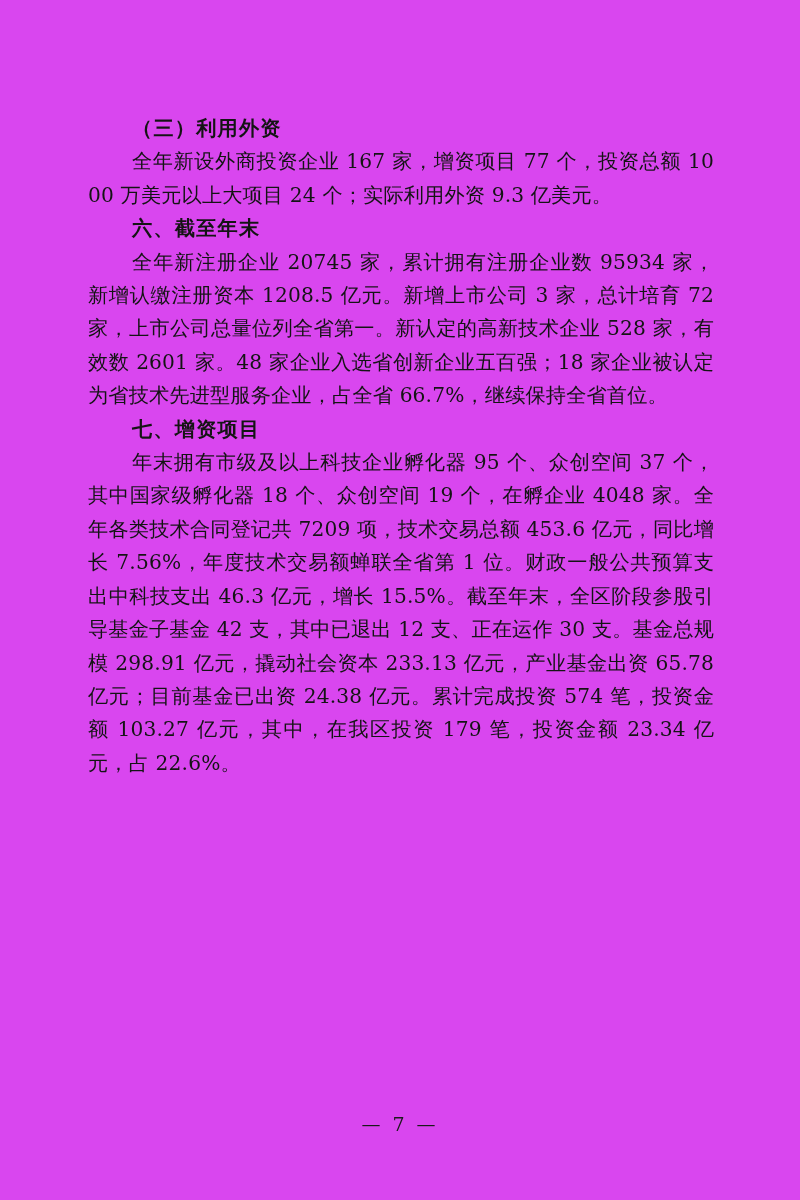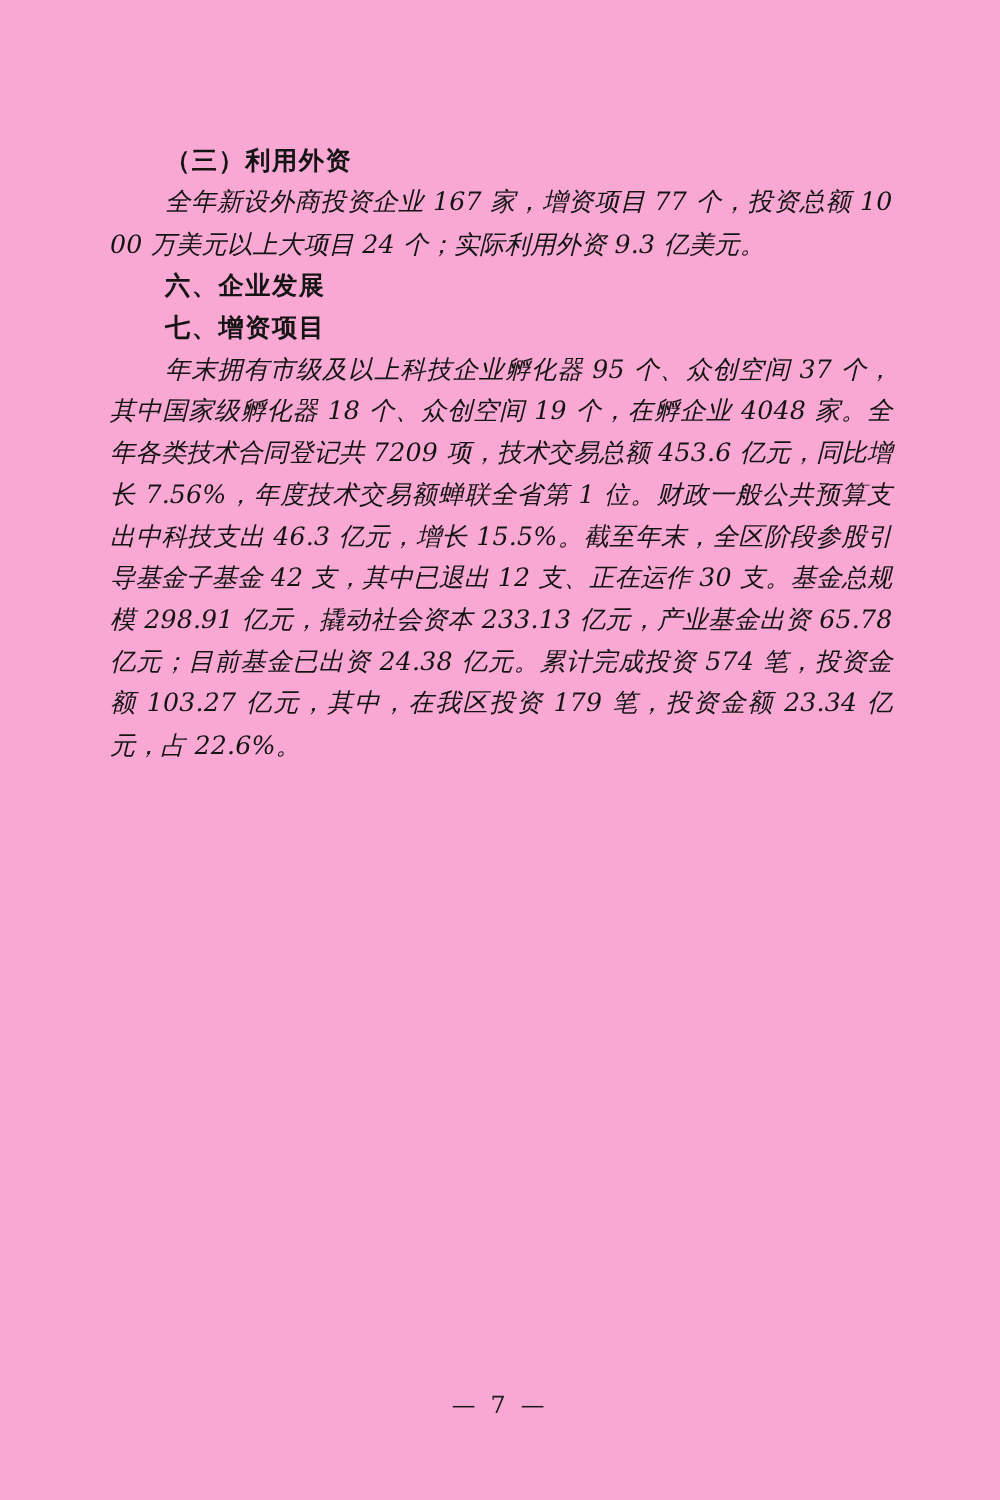--- a/index.html
+++ b/index.html
@@ -17,21 +17,21 @@
     color: #111111;
     -webkit-font-smoothing: antialiased;
   }
 
   .page {
     position: absolute;
     left: 0;
     top: 0;
     width: 800px;
     height: 1200px;
-    background: #f9a8d4;
+    background: #d946ef;
   }
 
   .content {
     position: absolute;
     left: 88px;
     top: 112px;
     width: 626px;
   }
 
   
@@ -49,21 +49,20 @@
   .heading {
     font-weight: bold;
     text-indent: 44px;
     text-align: left;
     letter-spacing: 1.2px;
     margin-bottom: 0px;
   }
 
   .para {
     text-indent: 44px;
-    font-style: italic;
   }
 
   .footer {
     position: absolute;
     left: 0;
     top: 1112px;
     width: 800px;
     text-align: center;
     font-size: 19px;
     line-height: 24px;
@@ -75,21 +74,22 @@
 </head>
 <body>
 
 <div class="page">
 
   <div class="content">
 
     <h2 class="heading">（三）利用外资</h2>
     <p class="para">全年新设外商投资企业 167 家，增资项目 77 个，投资总额 1000 万美元以上大项目 24 个；实际利用外资 9.3 亿美元。</p>
 
-    <h2 class="heading">六、企业发展</h2>
+    <h2 class="heading">六、截至年末</h2>
+    <p class="para">全年新注册企业 20745 家，累计拥有注册企业数 95934 家，新增认缴注册资本 1208.5 亿元。新增上市公司 3 家，总计培育 72 家，上市公司总量位列全省第一。新认定的高新技术企业 528 家，有效数 2601 家。48 家企业入选省创新企业五百强；18 家企业被认定为省技术先进型服务企业，占全省 66.7%，继续保持全省首位。</p>
 
     <h2 class="heading">七、增资项目</h2>
     <p class="para">年末拥有市级及以上科技企业孵化器 95 个、众创空间 37 个，其中国家级孵化器 18 个、众创空间 19 个，在孵企业 4048 家。全年各类技术合同登记共 7209 项，技术交易总额 453.6 亿元，同比增长 7.56%，年度技术交易额蝉联全省第 1 位。财政一般公共预算支出中科技支出 46.3 亿元，增长 15.5%。截至年末，全区阶段参股引导基金子基金 42 支，其中已退出 12 支、正在运作 30 支。基金总规模 298.91 亿元，撬动社会资本 233.13 亿元，产业基金出资 65.78 亿元；目前基金已出资 24.38 亿元。累计完成投资 574 笔，投资金额 103.27 亿元，其中，在我区投资 179 笔，投资金额 23.34 亿元，占 22.6%。</p>
 
 
   </div>
 
   <div class="footer">— 7 —</div>
 
 </div>

